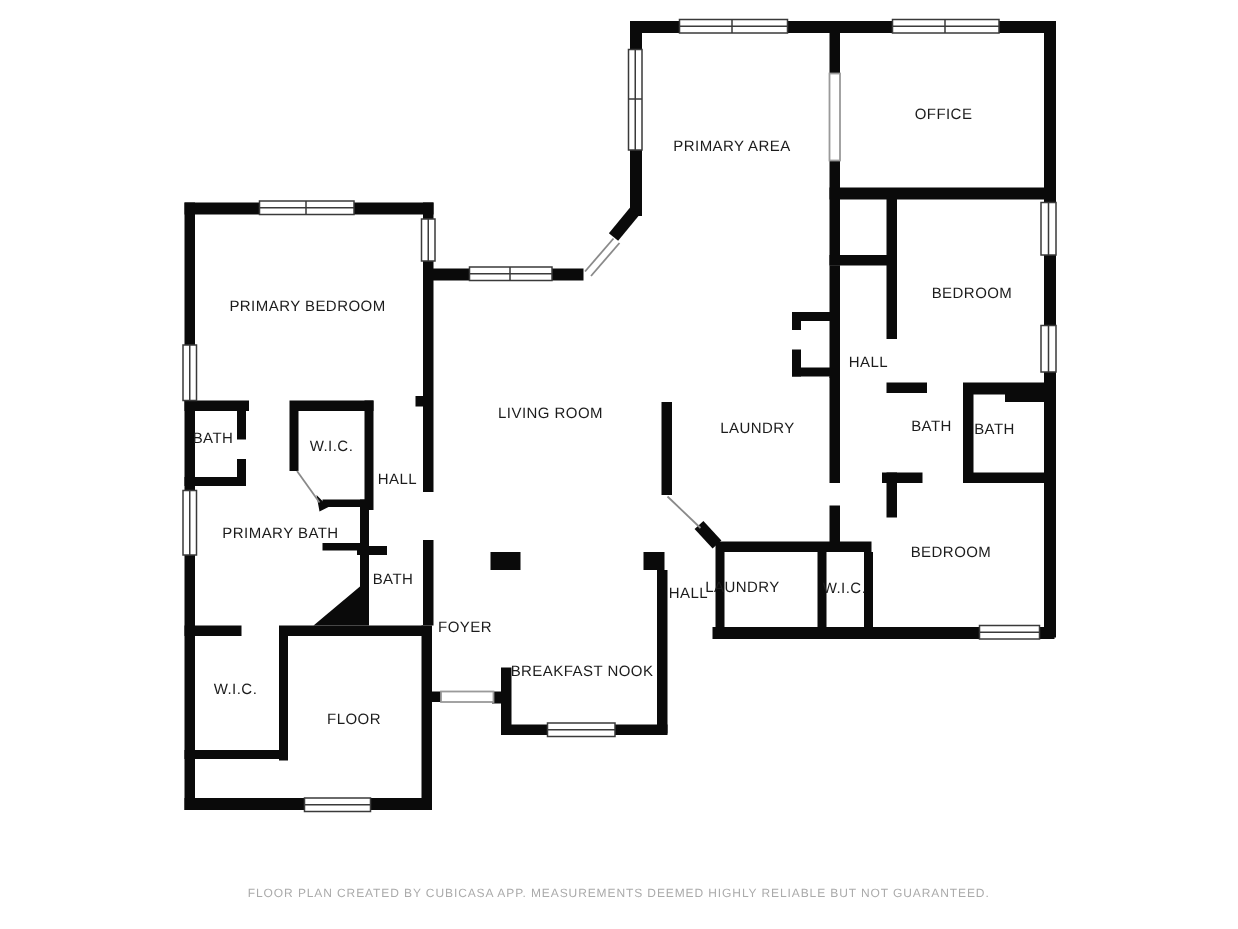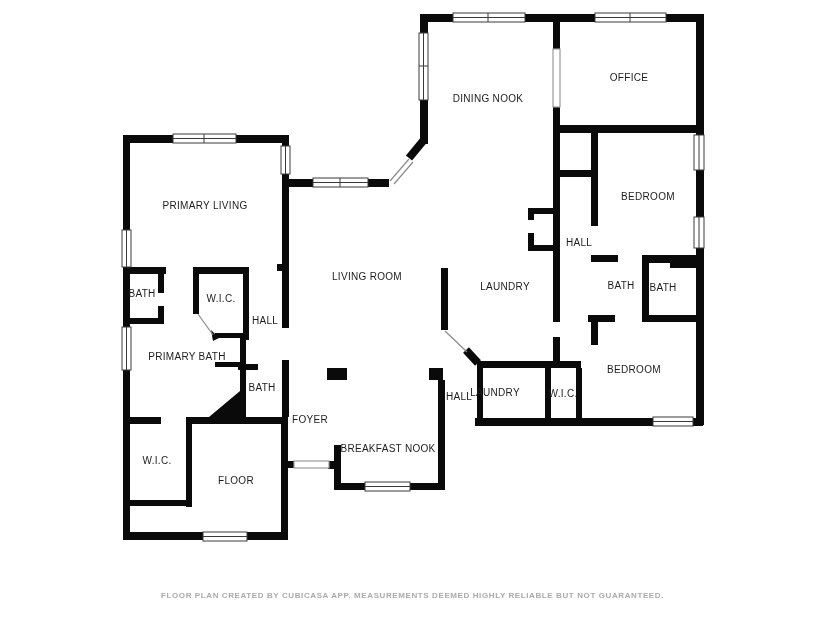--- a/index.html
+++ b/index.html
@@ -22,21 +22,20 @@
   }
   .footer-note{
     position:absolute;
     left:0;right:0;
     top:591px;
     text-align:center;
     font-size:8px;
     letter-spacing:.6px;
     color:#ababab;
     white-space:nowrap;
-    font-weight:bold;
   }
 </style>
 </head>
 <body>
 
 <div class="plan-wrap">
 
   <svg class="plan-svg" width="825" height="619" viewBox="0 0 825 619">
 
     <g fill="#0a0a0a">
@@ -181,22 +180,22 @@
     <g stroke="#8a8a8a" stroke-width="1.2" fill="#ffffff">
       <line x1="390" y1="181" x2="409" y2="159"></line>
       <line x1="394" y1="184" x2="413" y2="162"></line>
       <line x1="445" y1="331" x2="467" y2="352"></line>
       <line x1="198" y1="314" x2="213" y2="335"></line>
       <rect x="553" y="49" width="7" height="58" stroke="#9a9a9a"></rect>
       <rect x="294" y="461" width="35" height="7" stroke="#9a9a9a"></rect>
     </g>
   </svg>
 
-  <div class="room-label" style="left:205px;top:205px">PRIMARY LIVING</div>
-  <div class="room-label" style="left:488px;top:98px">DINING NOOK</div>
+  <div class="room-label" style="left:205px;top:205px">PRIMARY BEDROOM</div>
+  <div class="room-label" style="left:488px;top:98px">PRIMARY AREA</div>
   <div class="room-label" style="left:629px;top:77px">OFFICE</div>
   <div class="room-label" style="left:648px;top:196px">BEDROOM</div>
   <div class="room-label" style="left:579px;top:242px">HALL</div>
   <div class="room-label" style="left:621px;top:285px">BATH</div>
   <div class="room-label" style="left:663px;top:287px">BATH</div>
   <div class="room-label" style="left:634px;top:369px">BEDROOM</div>
   <div class="room-label" style="left:367px;top:276px">LIVING ROOM</div>
   <div class="room-label" style="left:505px;top:286px">LAUNDRY</div>
   <div class="room-label" style="left:142px;top:293px">BATH</div>
   <div class="room-label" style="left:221px;top:298px">W.I.C.</div>

